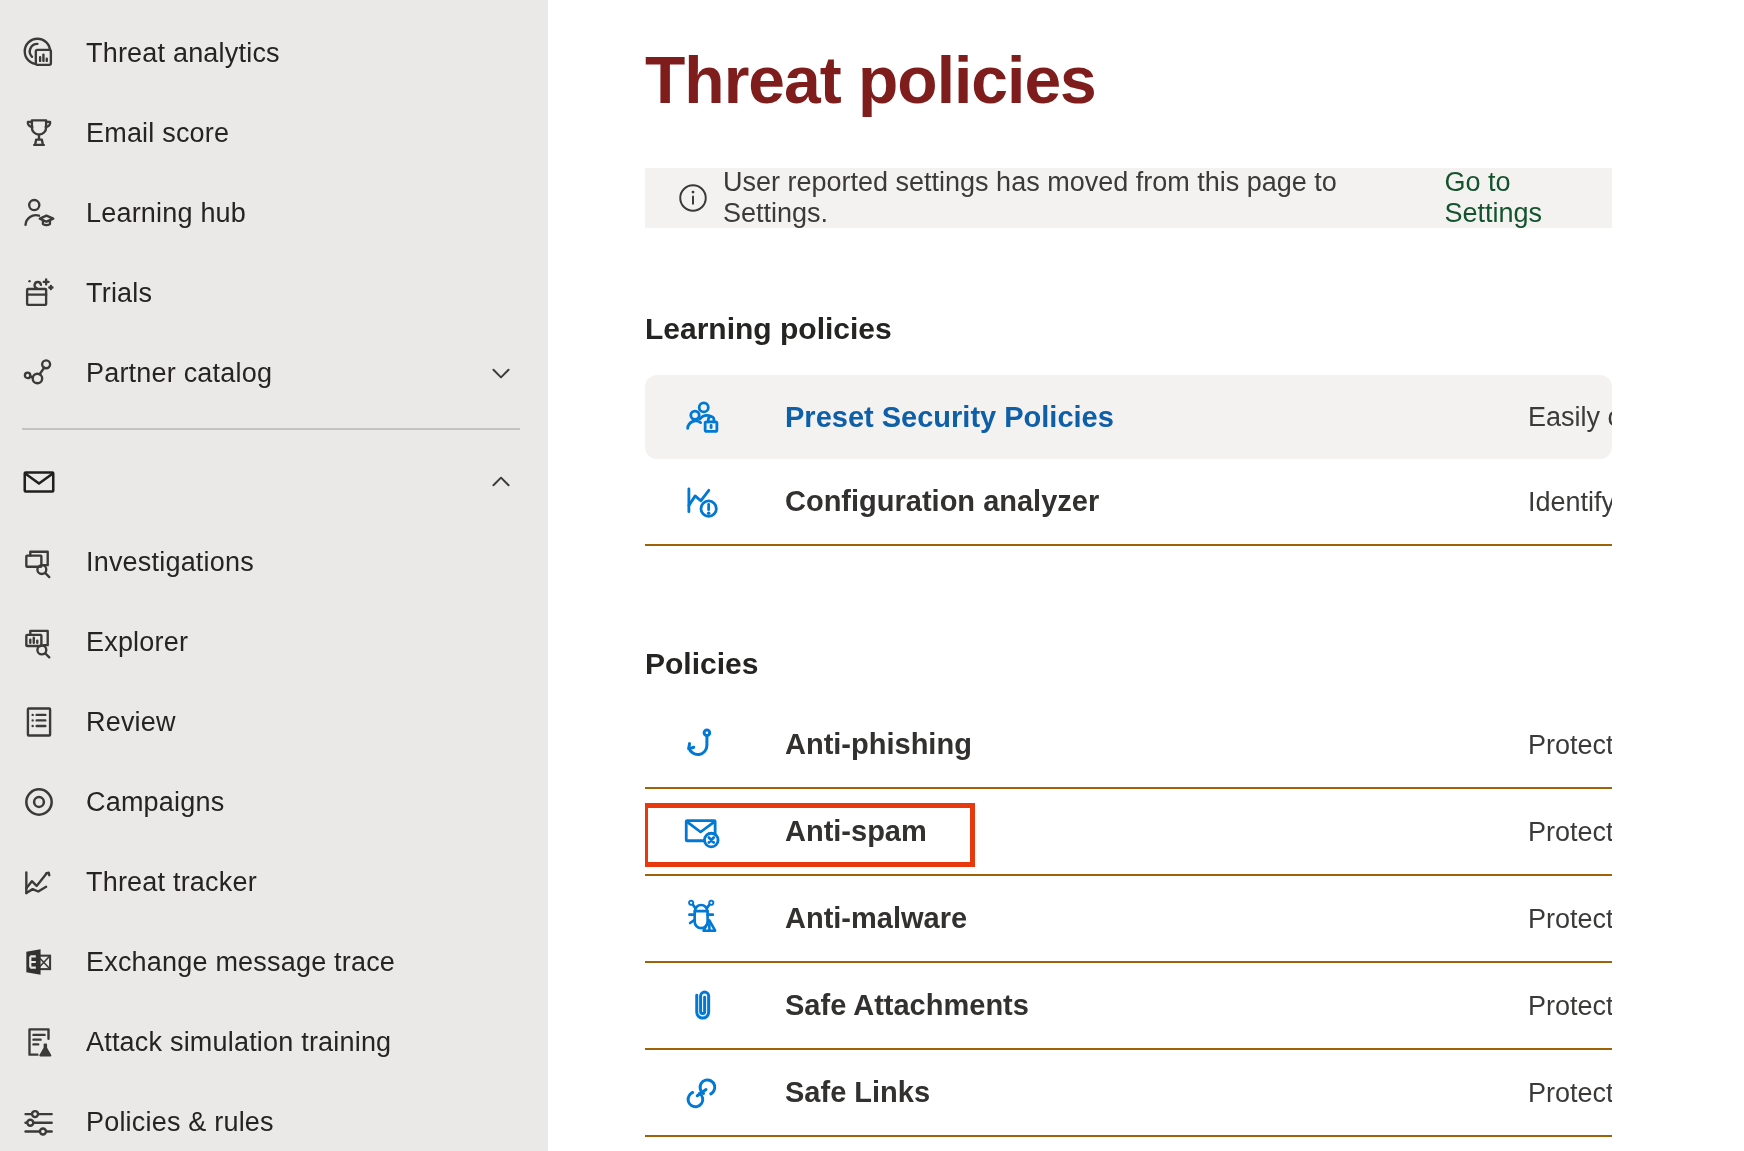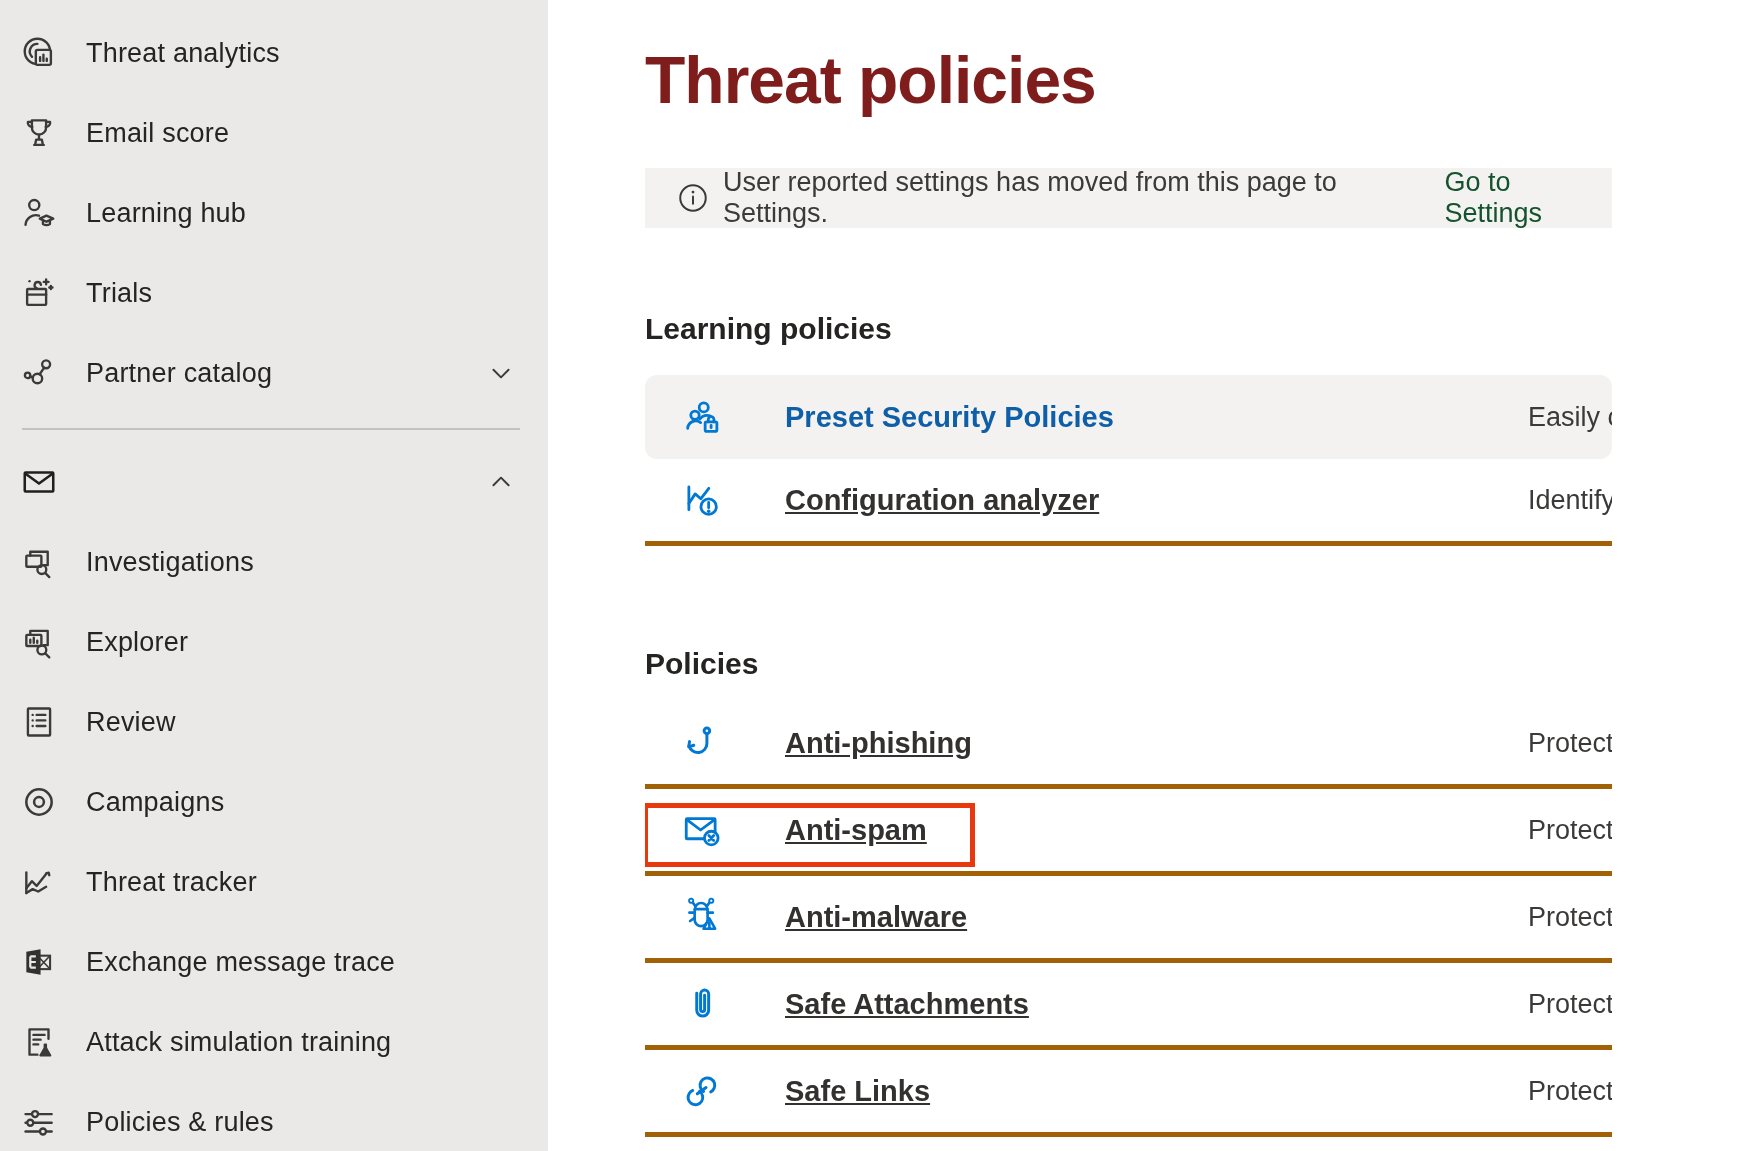--- a/index.html
+++ b/index.html
@@ -32,21 +32,21 @@
   .sec-heading { margin-left:97px; font-size:30px; line-height:34px; font-weight:700; color:#252423; }
   .h-templated { margin-top:84px; }
   .h-policies  { margin-top:101px; }
 
   .rowlist { margin:0 0 0 97px; width:calc(100% - 97px); }
   .mt-preset { margin-top:29px; }
   .mt-policies { margin-top:21px; }
   .prow { position:relative; height:87px; display:flex; align-items:center; overflow:hidden; }
   .prow.h84 { height:84px; }
   .prow.graybg { background:#f3f2f1;border-radius:12px; }
-  .prow.bline { border-bottom:5px solid #a16207;text-decoration:underline; }
+  .prow.bline { border-bottom:2px solid #a16207; }
   .prow .picon { position:absolute; left:36px; top:50%; transform:translateY(-50%);
                  width:42px; height:42px; display:flex; align-items:center; justify-content:center; }
   .prow .plabel { margin-left:140px; font-size:29px; font-weight:700; color:#323130; white-space:nowrap; }
   .prow .plabel.linkblue { color:#0e5fa8; cursor:pointer; }
   .prow .pdesc { position:absolute; left:883px; top:50%; transform:translateY(-50%);
                  font-size:27px; color:#3b3a39; white-space:nowrap; }
   .hlbox { position:absolute; left:-2px; top:14px; width:332px; height:64px;
            border:5px solid #e8380d; pointer-events:none; }
 
   svg { display:block; }

